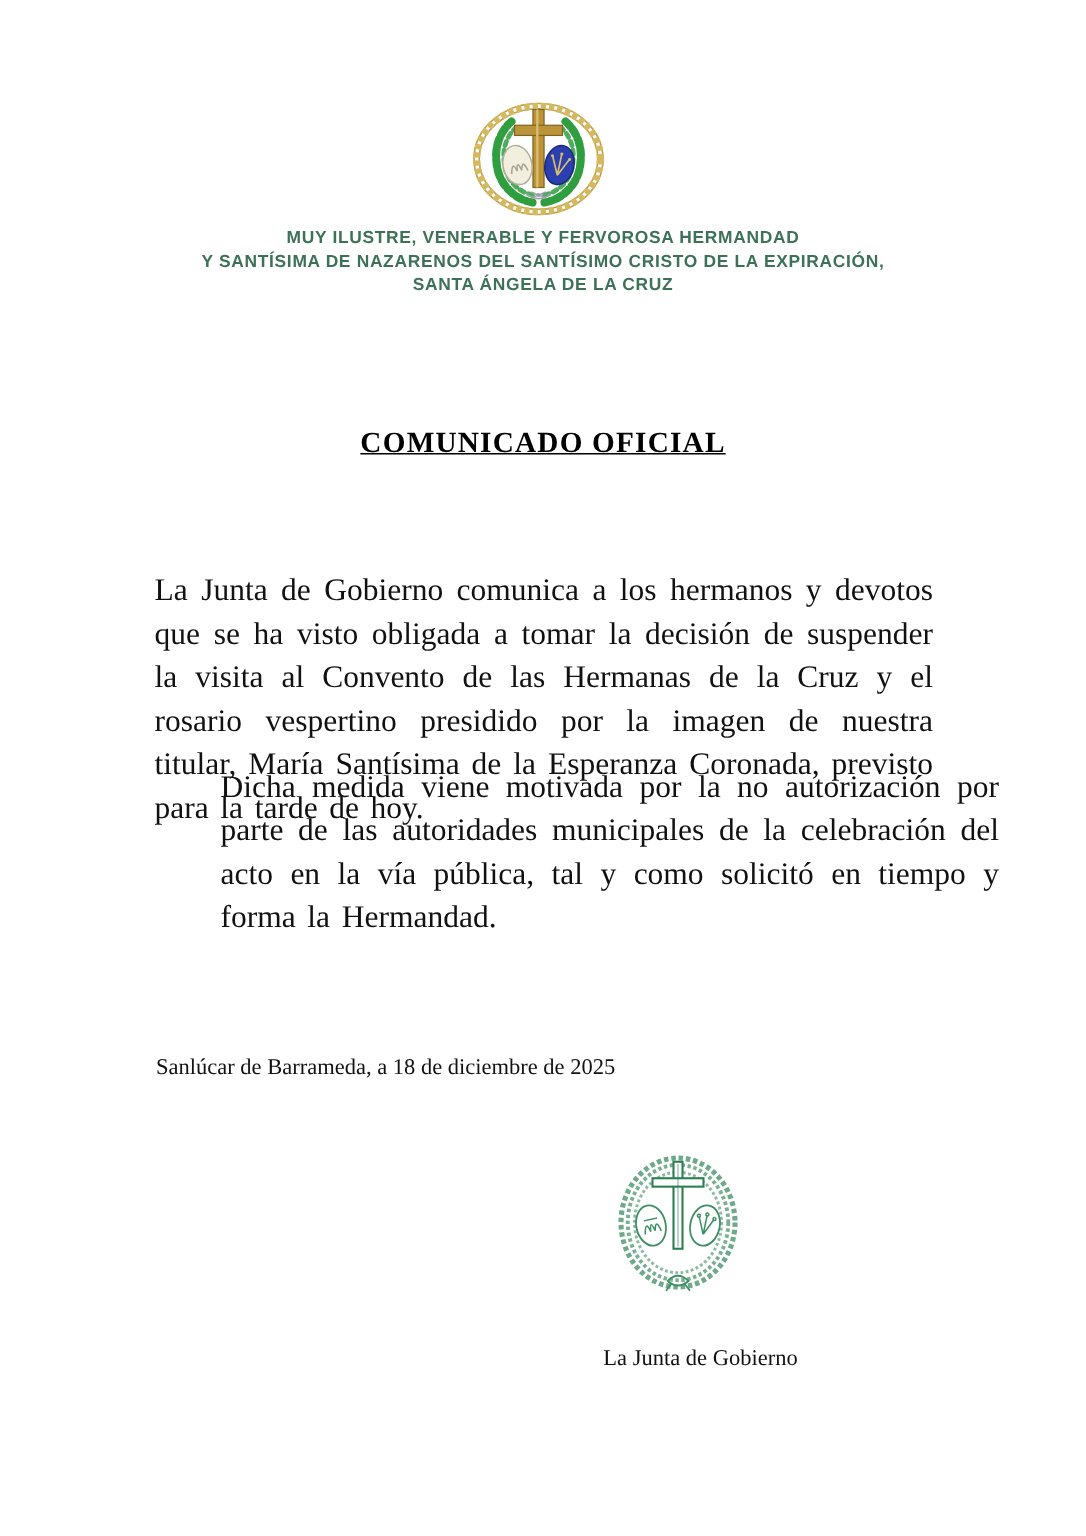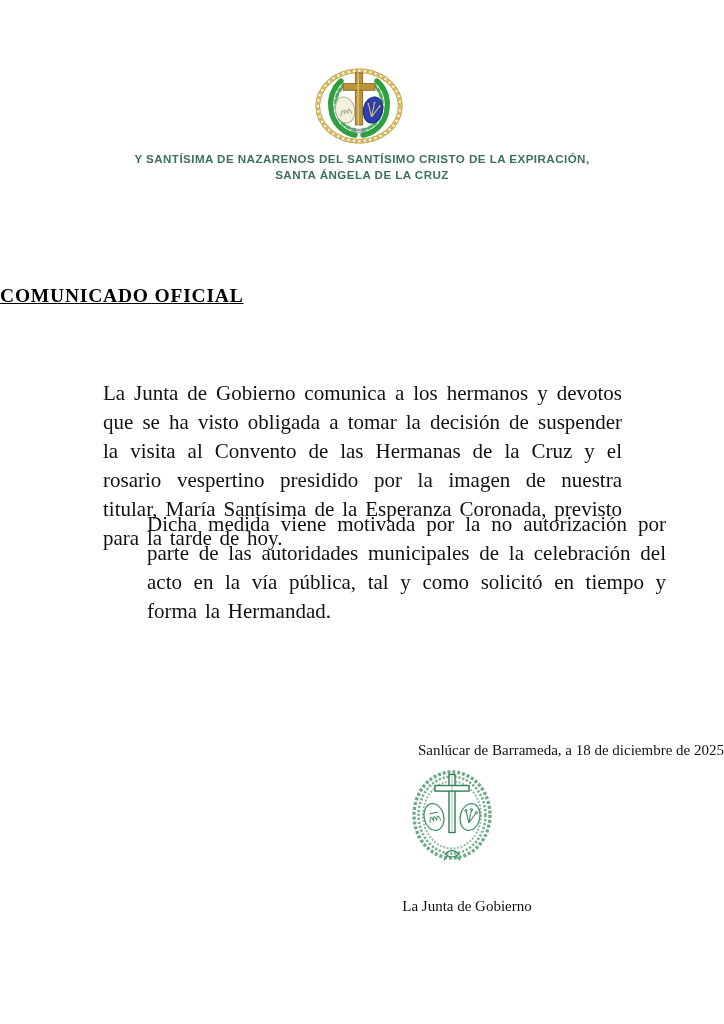--- a/index.html
+++ b/index.html
@@ -42,20 +42,21 @@
     line-height: 15.6px;
     color: #3d7258;
   }
 
   
   .doc-title {
     position: absolute;
     left: 0;
     top: 285px;
     width: 724px;
+    text-align: center;
     font-size: 19.5px;
     font-weight: bold;
     letter-spacing: 0.8px;
     text-decoration: underline;
     color: #000000;
   }
 
   
   .para {
     position: absolute;
@@ -68,23 +69,23 @@
     color: #111111;
   }
   .para-1 { top: 358px; }
   .para-2 { top: 489px; margin-left: 44px; }
   .para-3 { top: 592px; }
 
   
   .dateline {
     position: absolute;
     left: 104px;
-    top: 742px;
+    top: 704px;
     width: 620px;
-    text-align: right;
+    text-align: left;
     font-size: 15px;
     color: #111111;
   }
 
   
   .bottom-crest {
     position: absolute;
     left: 410px;
     top: 768px;
     width: 84px;
@@ -142,20 +143,21 @@
     </g>
 
     <g stroke="#9aa0a8" fill="none" stroke-width="1.2">
       <path d="M36 63 C 40 67.5, 48 67.5, 52 63"></path>
       <path d="M39 66 l10 -4 M39 62 l10 4"></path>
       <circle cx="44" cy="64" r="1.3" fill="#9aa0a8" stroke="none"></circle>
     </g>
   </svg>
 
   <div class="org-name">
+    <div>MUY ILUSTRE, VENERABLE Y FERVOROSA HERMANDAD</div>
     <div>Y SANTÍSIMA DE NAZARENOS DEL SANTÍSIMO CRISTO DE LA EXPIRACIÓN,</div>
     <div>SANTA ÁNGELA DE LA CRUZ</div>
   </div>
 
   <div class="doc-title">COMUNICADO OFICIAL</div>
 
   <p class="para para-1">La Junta de Gobierno comunica a los hermanos y devotos que se ha visto obligada a tomar la decisión de suspender la visita al Convento de las Hermanas de la Cruz y el rosario vespertino presidido por la imagen de nuestra titular, María Santísima de la Esperanza Coronada, previsto para la tarde de hoy.</p>
   <p class="para para-2">Dicha medida viene motivada por la no autorización por parte de las autoridades municipales de la celebración del acto en la vía pública, tal y como solicitó en tiempo y forma la Hermandad.</p>
 
   <div class="dateline">Sanlúcar de Barrameda, a 18 de diciembre de 2025</div>

